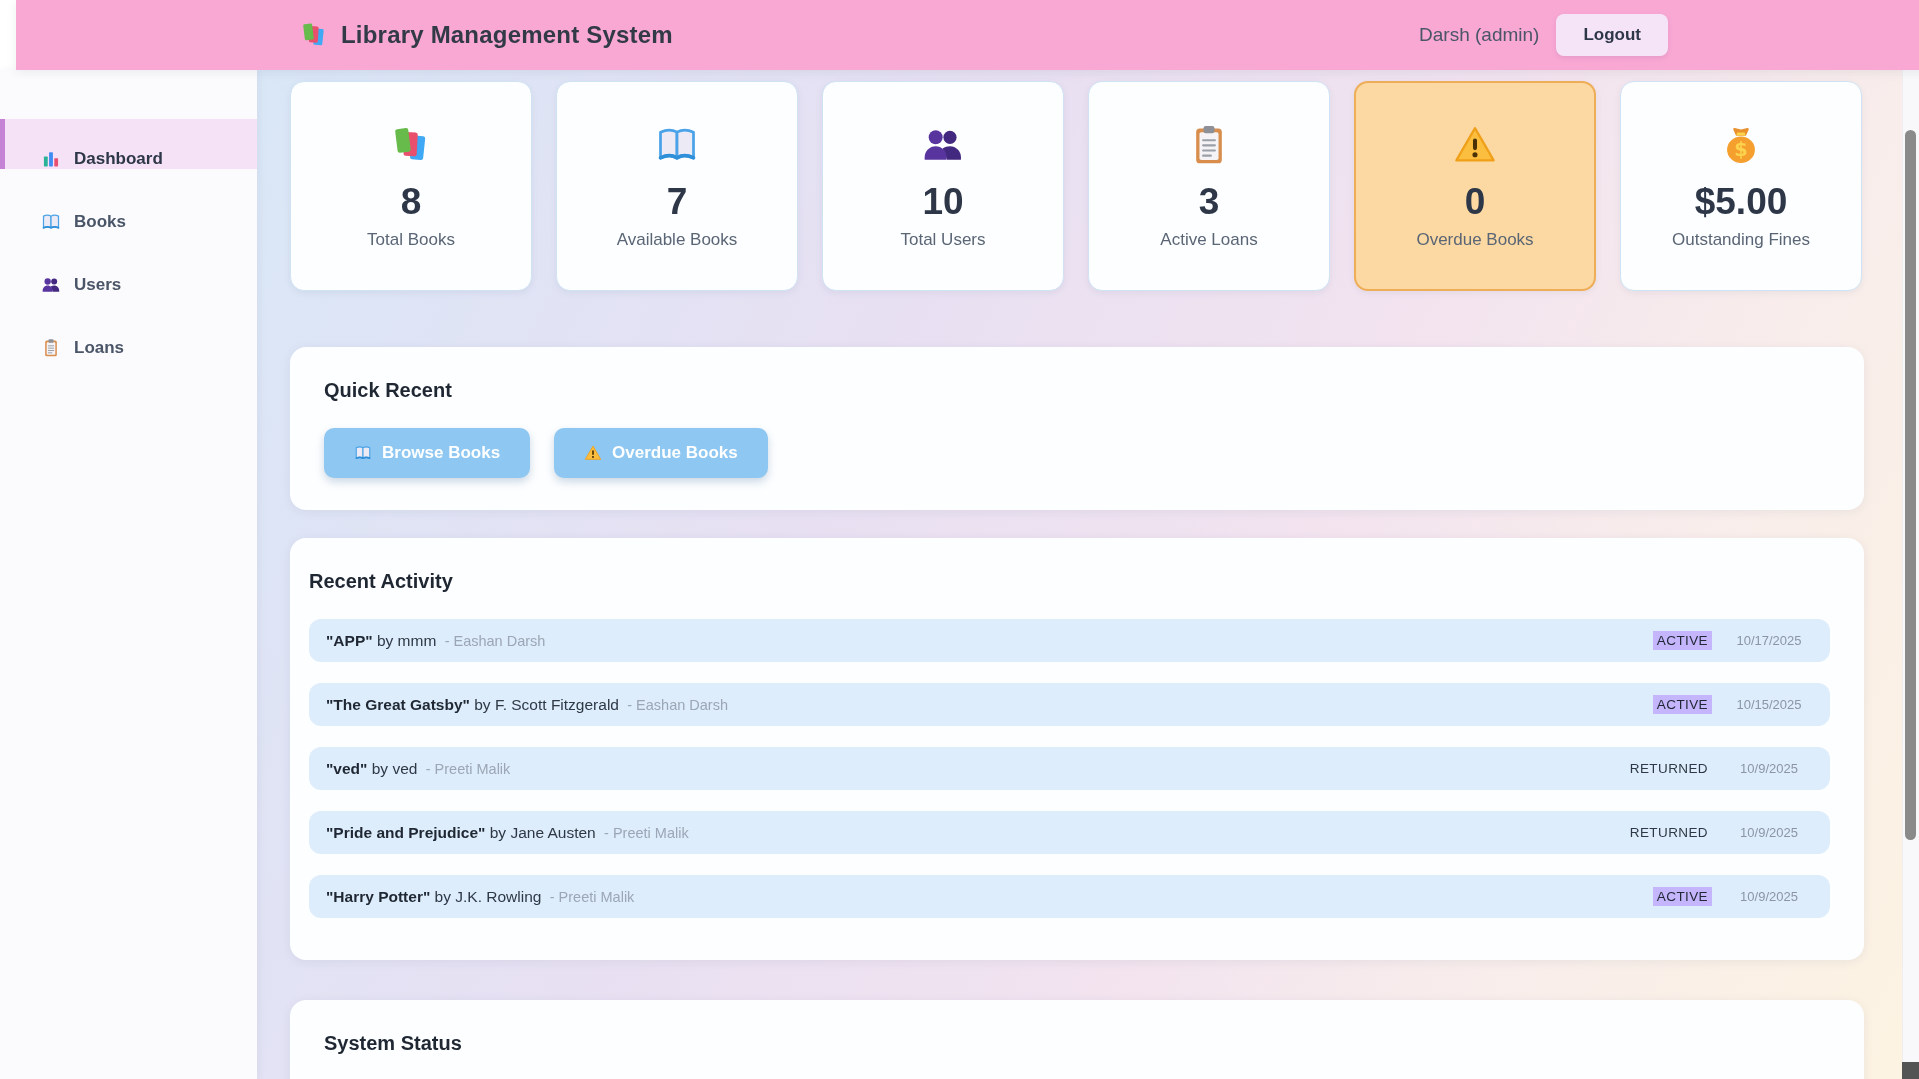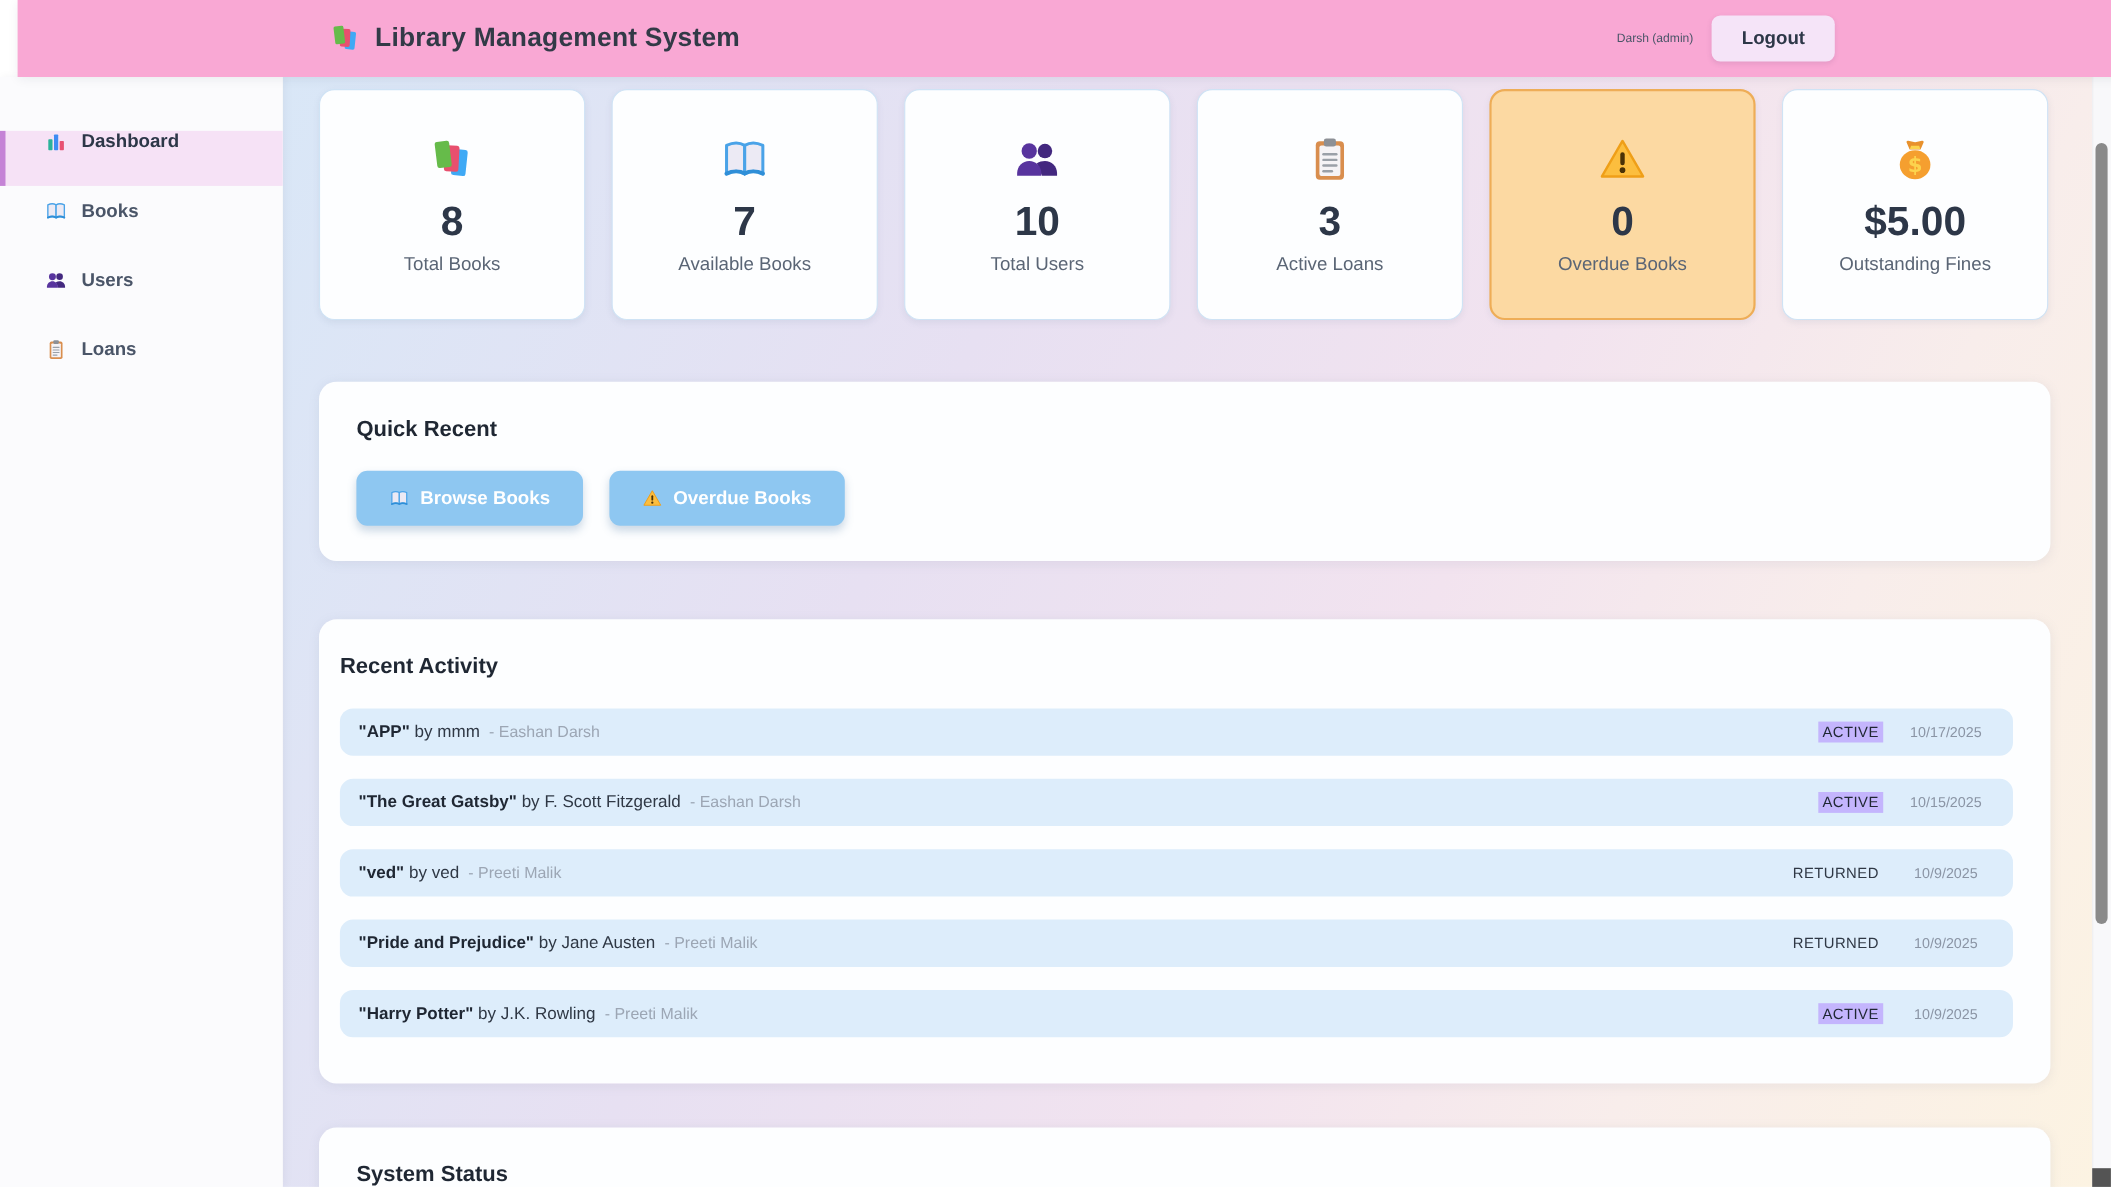--- a/index.html
+++ b/index.html
@@ -7,29 +7,29 @@
     font-family:"Liberation Sans","DejaVu Sans",sans-serif; background:#fff; }
   .page { position:relative; width:1919px; height:1079px; }
 
   
   .header { position:absolute; top:0; left:16px; width:1919px; height:70px; background:#f9a8d4;
     box-shadow:0 2px 10px rgba(30,40,60,.08); z-index:30; display:flex; align-items:center; }
   .header-title { display:flex; align-items:center; gap:12px; margin-left:283px; }
   .header-title .logo-svg { width:30px; height:30px; }
   .header-title h1 { font-size:24px; font-weight:700; color:#323a47; letter-spacing:.2px; }
   .header-right { margin-left:auto; margin-right:267px; display:flex; align-items:center; gap:17px; }
-  .user-name { font-size:11px; color:#4a5568; }
+  .user-name { font-size:19px; color:#4a5568; }
   .logout-btn { background:#f5e4f8; border:none; border-radius:8px; padding:11px 27px;
     font-family:inherit; font-size:17px; font-weight:600; color:#2d3748; cursor:pointer;
     box-shadow:0 2px 5px rgba(90,60,110,.12); }
 
   
   .sidebar { position:absolute; top:70px; left:0; width:257px; height:1009px; background:#fbfbfd;
     box-shadow:2px 0 8px rgba(30,40,60,.05); z-index:20; padding-top:49px; }
-  .side-item { display:flex; align-items:flex-start; gap:13px; height:50px; padding-left:36px;
+  .side-item { display:flex; align-items:flex-end; gap:13px; height:50px; padding-left:36px;
     margin-bottom:13px; font-size:17px; color:#4a5568; font-weight:600; cursor:pointer;
     border-left:5px solid transparent; }
   .side-item .icon-svg { width:20px; height:20px; }
   .side-item.active { background:#f6e2f6; border-left-color:#c583d6; color:#2d3748; }
 
   
   .main { position:absolute; top:70px; left:257px; width:1645px; height:1009px;
     background:linear-gradient(115deg,#d9e7f7 0%,#e7e0f2 35%,#f2e3ef 60%,#f8edeb 78%,#fcf3e2 100%);
     padding:11px 38px 0 33px; }
 
@@ -48,21 +48,21 @@
     padding:32px 34px; }
   .section-title { font-size:20px; font-weight:700; color:#1f2733; }
 
   .qa-card { margin-top:56px; }
   .qa-buttons { display:flex; gap:24px; margin-top:26px; }
   .qa-btn { display:flex; align-items:center; gap:10px; background:#8ec7f1; color:#ffffff;
     border:none; border-radius:10px; padding:0 30px; height:50px; font-family:inherit;
     font-size:17px; font-weight:700; cursor:pointer; box-shadow:0 4px 8px rgba(90,130,170,.30); }
   .qa-btn .icon-svg { width:18px; height:18px; }
 
-  .ra-card { margin-top:53px; padding-bottom:42px;padding-left:19px; }
+  .ra-card { margin-top:28px; padding-bottom:42px;padding-left:19px; }
   .ra-list { margin-top:26px; display:flex; flex-direction:column; gap:21px; }
   .ra-row { background:#ddedfb; border-radius:12px; height:43px; padding:0 18px 0 17px;
     display:flex; align-items:center; justify-content:space-between; }
   .ra-left { font-size:15.5px; color:#2f3845; }
   .ra-title { font-weight:700; color:#1f2733; }
   .ra-user { font-size:14.5px; color:#9ca6b4; margin-left:4px; }
   .ra-right { display:flex; align-items:center; }
   .badge { font-size:13.5px; color:#2f3845; letter-spacing:.4px; padding:2px 4px; }
   .badge.badge-active { background:#c4b5fd; color:#1f2733; }
   .ra-date { font-size:13px; color:#8b95a5; min-width:86px; text-align:center; margin-left:14px; }

